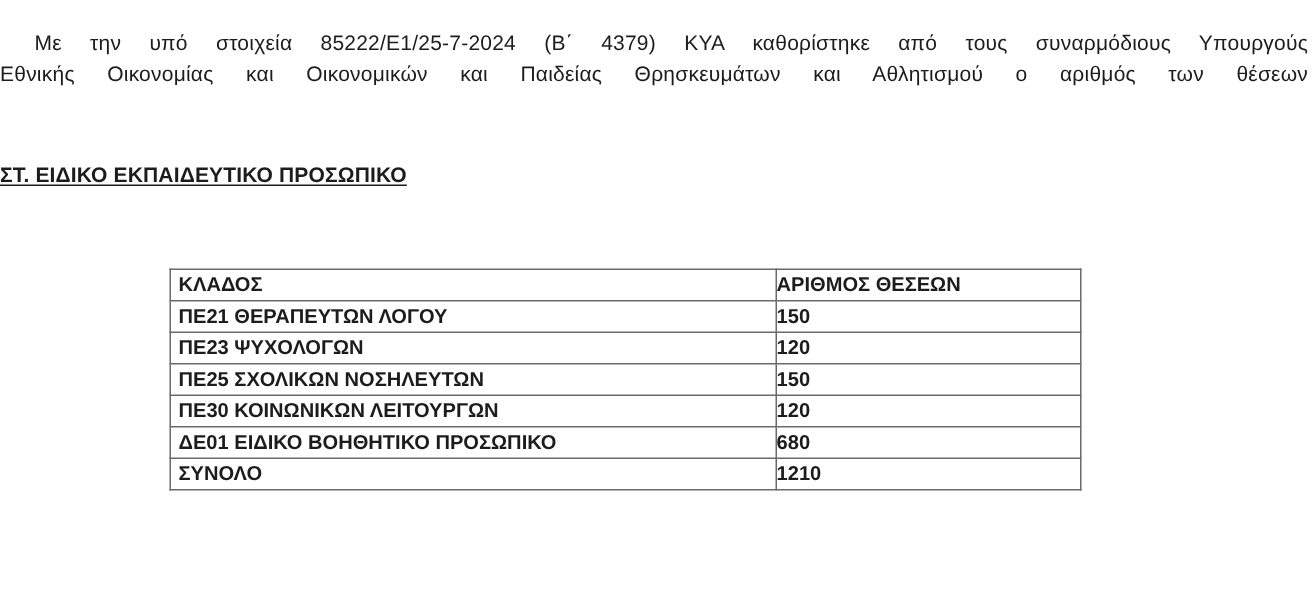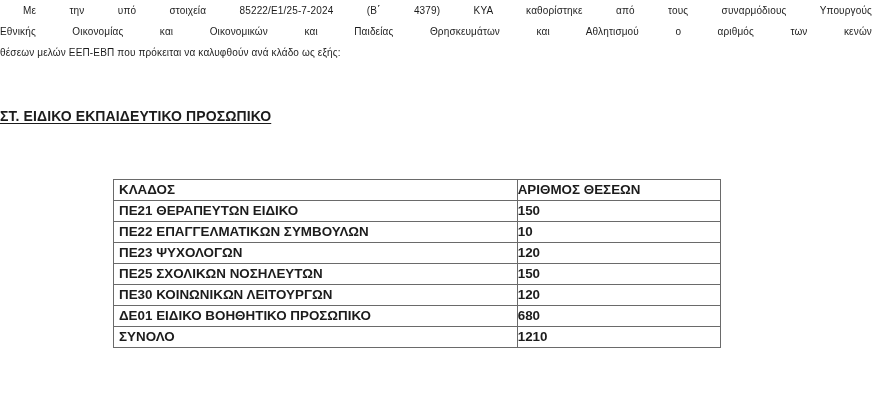--- a/index.html
+++ b/index.html
@@ -2,22 +2,22 @@
 <html><head>
 <meta charset="utf-8">
 <style>
   html, body { margin: 0; padding: 0; background: #ffffff; }
   body {
     width: 877px; height: 402px; position: relative; overflow: hidden;
     font-family: "Liberation Sans", "DejaVu Sans", sans-serif;
     color: #1c1c1c;
   }
   .para {
-    position: absolute; left: 0; top: 0; width: 872px;
-    font-size: 10px; line-height: 21px; text-align: justify;
+    position: absolute; left: 0; top: 18px; width: 872px;
+    font-size: 14px; line-height: 21px; text-align: justify;
     letter-spacing: 0.15px;
   }
   .para .line { display: block; white-space: nowrap; }
   .para .line.justify { text-align: justify; text-align-last: justify; white-space: normal; }
   .para .indent { padding-left: 23px; }
   .heading {
     position: absolute; left: 0; top: 108px;
     font-size: 14px; font-weight: bold; text-decoration: underline;
     text-underline-offset: 2px; letter-spacing: 0.1px;
   }
@@ -32,39 +32,34 @@
   }
   table.positions th { text-align: left; font-weight: bold; }
   table.positions .col-branch { width: 399px; }
   table.positions .col-count { width: 203px; padding-left: 0; }
 </style>
 </head>
 <body>
 
 <div class="para">
   <span class="line justify indent">Με την υπό στοιχεία 85222/Ε1/25-7-2024 (Β΄ 4379) ΚΥΑ καθορίστηκε από τους συναρμόδιους Υπουργούς</span>
-  <span class="line justify">Εθνικής Οικονομίας και Οικονομικών και Παιδείας Θρησκευμάτων και Αθλητισμού ο αριθμός των κενών</span>
-  <span class="line">θέσεων μελών ΕΕΠ-ΕΒΠ που πρόκειται να καλυφθούν ανά κλάδο ως εξής:</span>
+  <span class="line justify">Εθνικής Οικονομίας και Οικονομικών και Παιδείας Θρησκευμάτων και Αθλητισμού ο αριθμός των θέσεων</span>
 </div>
 
 <div class="heading">ΣΤ. ΕΙΔΙΚΟ ΕΚΠΑΙΔΕΥΤΙΚΟ ΠΡΟΣΩΠΙΚΟ</div>
 
 <table class="positions">
   <tbody>
       <tr>
     <th class="col-branch">ΚΛΑΔΟΣ</th>
     <th class="col-count">ΑΡΙΘΜΟΣ ΘΕΣΕΩΝ</th>
   </tr>
   <tr>
-    <td class="col-branch">ΠΕ21 ΘΕΡΑΠΕΥΤΩΝ ΕΙΔΙΚΟ</td>
+    <td class="col-branch">ΠΕ21 ΘΕΡΑΠΕΥΤΩΝ ΛΟΓΟΥ</td>
     <td class="col-count">150</td>
-  </tr>
-  <tr>
-    <td class="col-branch">ΠΕ22 ΕΠΑΓΓΕΛΜΑΤΙΚΩΝ ΣΥΜΒΟΥΛΩΝ</td>
-    <td class="col-count">10</td>
   </tr>
   <tr>
     <td class="col-branch">ΠΕ23 ΨΥΧΟΛΟΓΩΝ</td>
     <td class="col-count">120</td>
   </tr>
   <tr>
     <td class="col-branch">ΠΕ25 ΣΧΟΛΙΚΩΝ ΝΟΣΗΛΕΥΤΩΝ</td>
     <td class="col-count">150</td>
   </tr>
   <tr>

